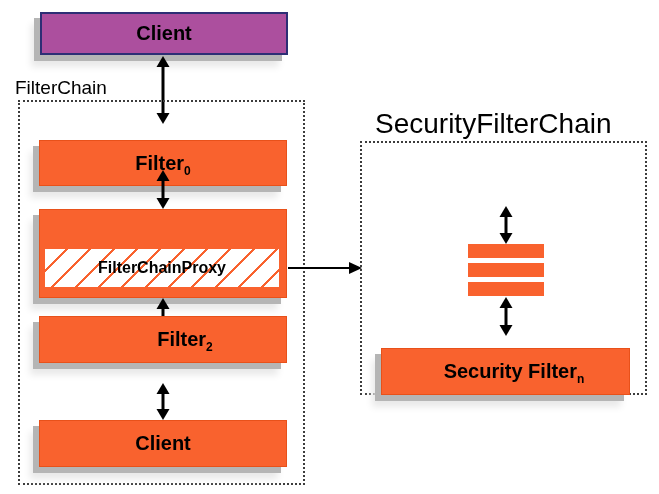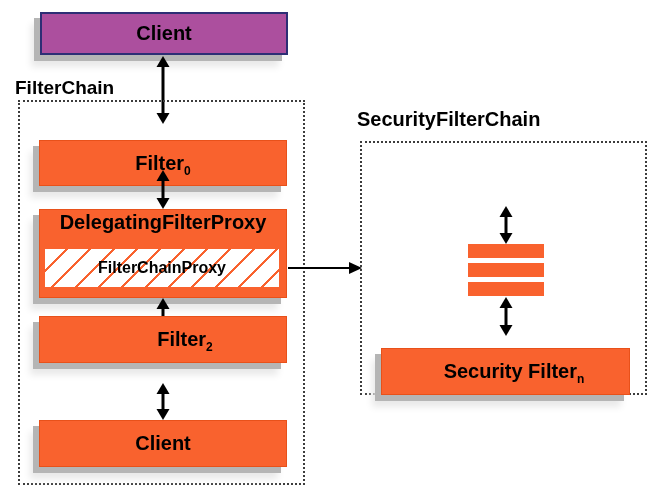--- a/index.html
+++ b/index.html
@@ -49,24 +49,24 @@
     background:var(--orange,#F9622E);
   }
   .bar1 { top:244px; } .bar2 { top:263px; } .bar3 { top:282px; }
   .dashed {
     position:absolute; box-sizing:border-box;
     border:2px dotted var(--dashed-border,#3C3C3C);
   }
   .dashed-left  { left:18px;  top:100px; width:287px; height:385px; }
   .dashed-right { left:360px; top:141px; width:287px; height:254px; }
   .chain-label {
-    position:absolute; font-weight:bold; white-space:nowrap;
+    position:absolute; font-weight:normal; white-space:nowrap;
   }
   .label-left  { left:15px;  top:77px;  font-size:19px; }
-  .label-right { left:357px; top:108px; font-size:20px; }
+  .label-right { left:375px; top:108px; font-size:28px; }
   .arrow { position:absolute; }
   .arrow svg { display:block; }
 </style>
 </head>
 <body>
 
 <div class="canvas">
 
   <div class="node client">
     <span>Client</span>
@@ -89,21 +89,20 @@
 
   <div class="arrow" style="left:155px; top:170px;">
     <svg width="16" height="39" xmlns="http://www.w3.org/2000/svg">
       <line x1="8" y1="9" x2="8" y2="30" stroke="#000" stroke-width="3"></line>
       <polygon points="8,0 14.5,11 1.5,11" fill="#000"></polygon>
       <polygon points="8,39 14.5,28 1.5,28" fill="#000"></polygon>
     </svg>
   </div>
 
   <div class="node dfp">
-    <div class="dfp-label">DelegatingFilterProxy</div>
     <div class="fcp">
       <span>FilterChainProxy</span>
     </div>
   </div>
 
   <div class="arrow" style="left:288px; top:260px;">
     <svg width="74" height="16" xmlns="http://www.w3.org/2000/svg">
       <line x1="0" y1="8" x2="63" y2="8" stroke="#000" stroke-width="2"></line>
       <polygon points="74,8 61,2 61,14" fill="#000"></polygon>
     </svg>

